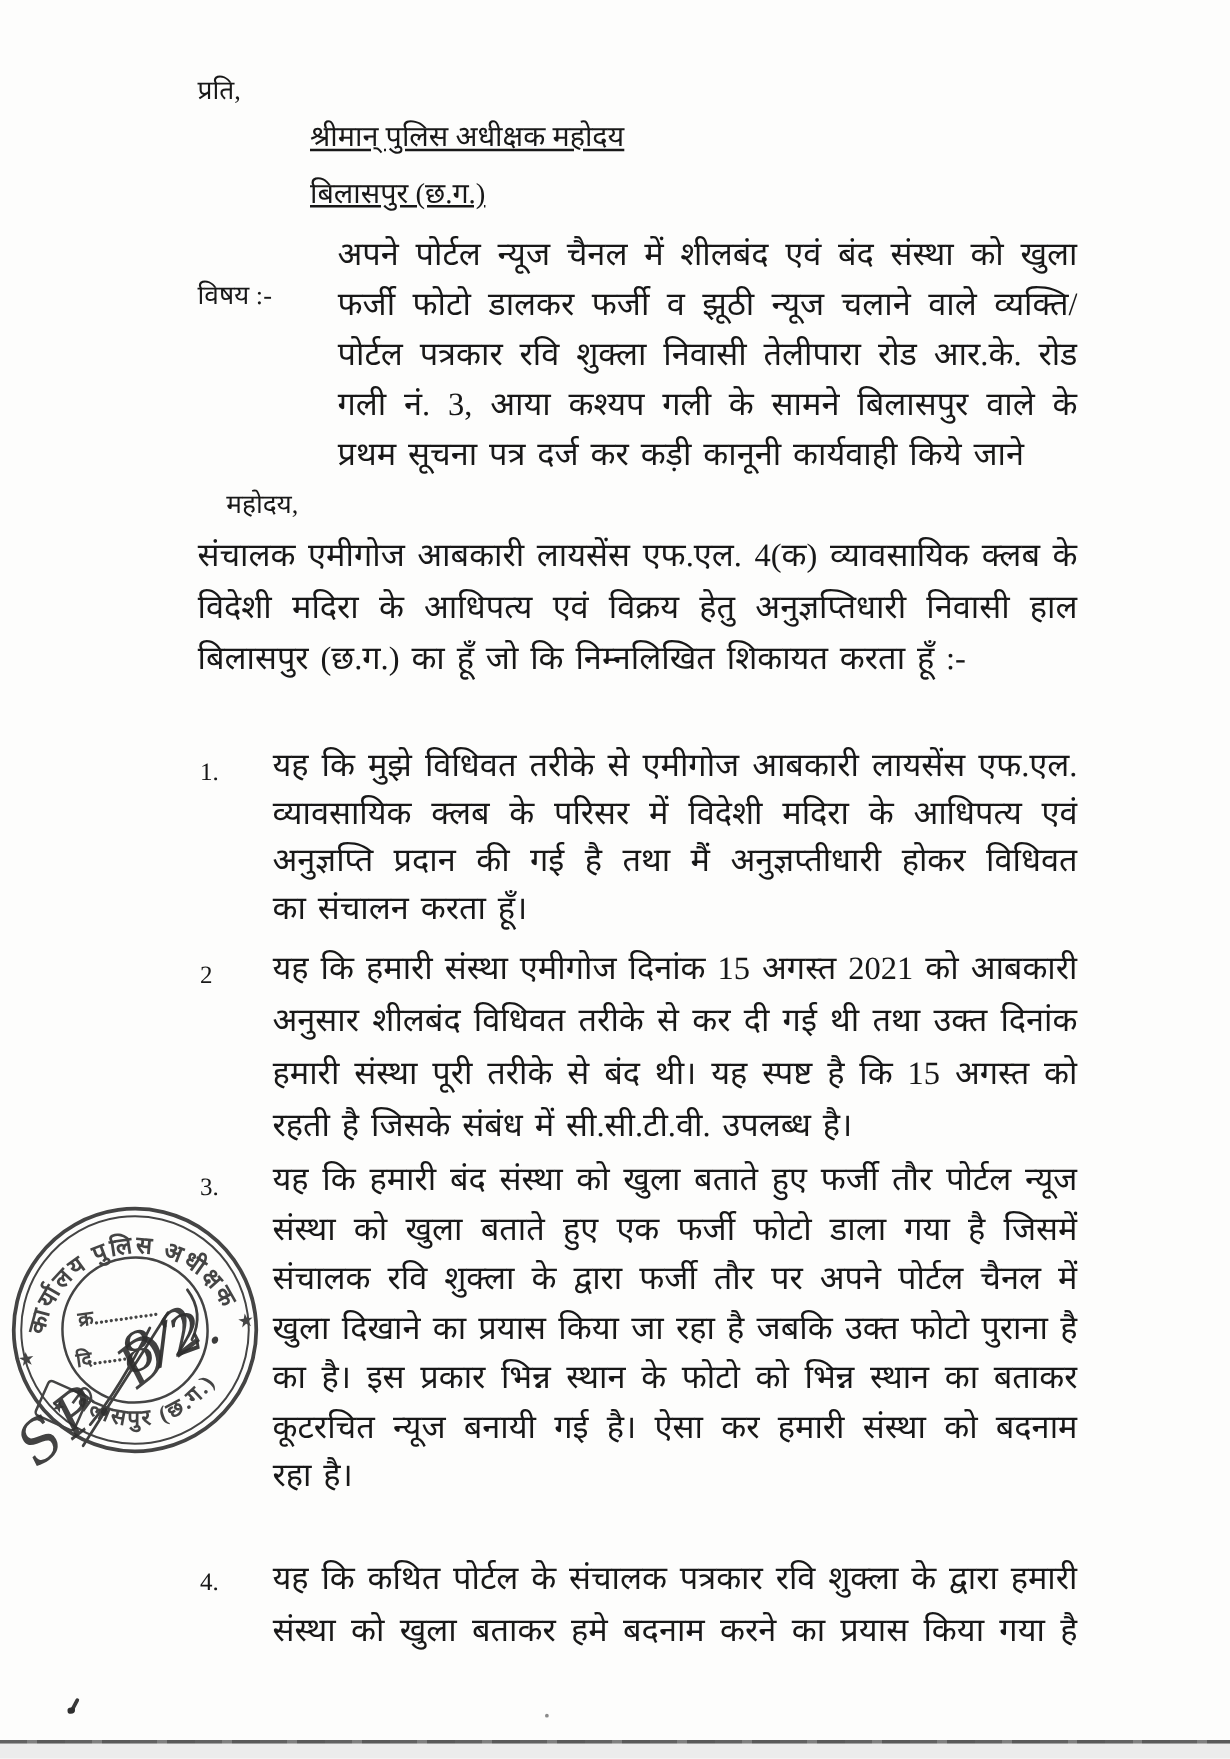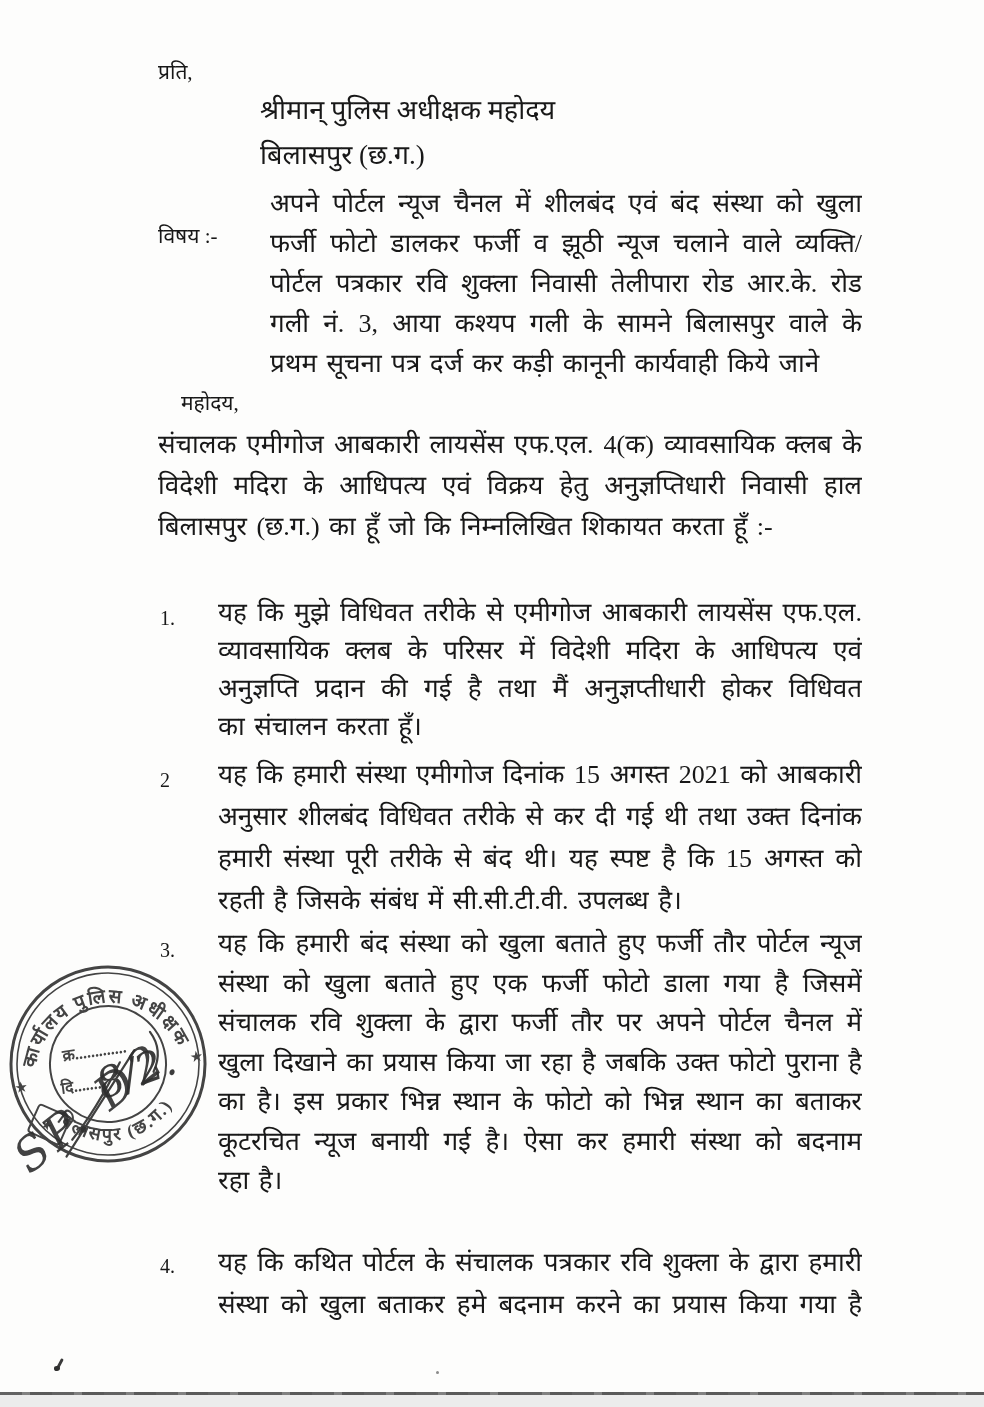--- a/index.html
+++ b/index.html
@@ -11,21 +11,21 @@
   }
   .abs{position:absolute;}
   .line{
     height:41px;line-height:41px;font-size:26px;overflow:hidden;
     word-spacing:3px;white-space:normal;
   }
   .just{text-align:justify;text-align-last:justify;}
   .doc-label{font-size:21px;}
   
   #to-label{left:158px;top:40px;margin-top:17px;}
-  .addr-line{left:260px;font-size:27px;height:44px;line-height:44px;}
+  .addr-line{left:248px;font-size:23px;height:44px;line-height:44px;text-decoration:underline;}
   
   #subject-label{left:158px;top:186px;margin-top:35px;}
   #subject-block{left:270px;top:184px;width:592px;}
   #subject-block .line{height:40px;line-height:40px;}
   
   #salutation{left:158px;top:388px;margin-left:23px;}
   #intro-block{left:158px;top:424px;width:704px;}
   #intro-block .line{height:41px;line-height:41px;}
   .indent-first{padding-left:108px;}
   

